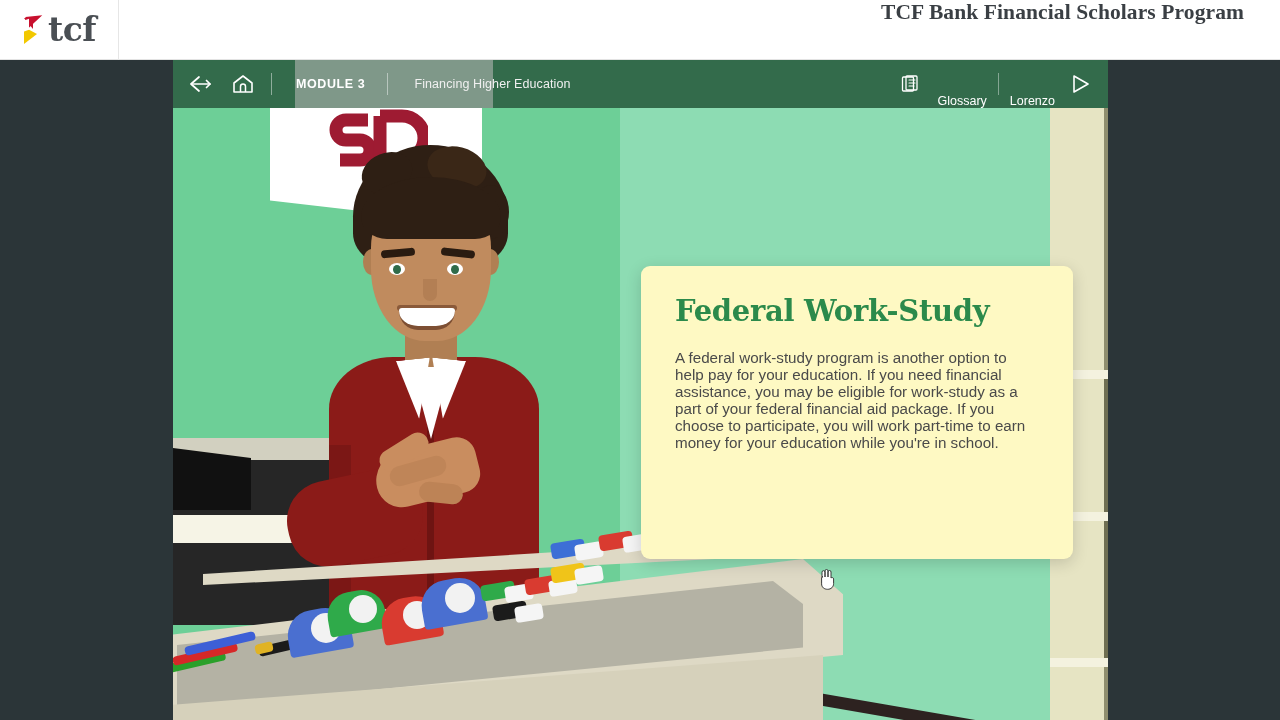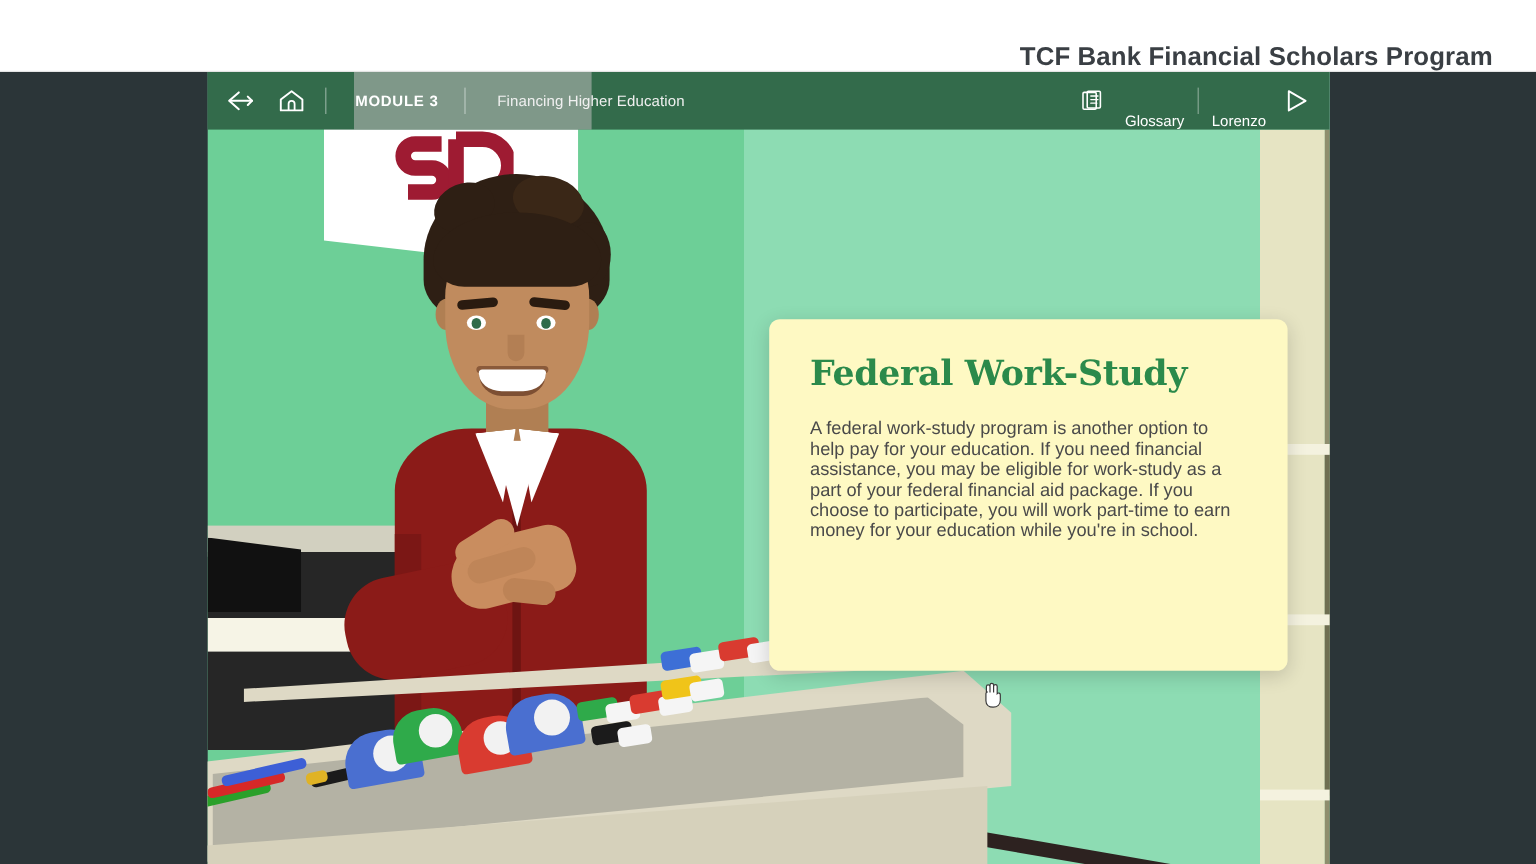--- a/index.html
+++ b/index.html
@@ -51,22 +51,23 @@
     background: #ffffff;
     transform: skewY(-20deg);
   }
   .logo-text {
     font-family: "DejaVu Serif", serif;
     font-size: 33px; font-weight: 700; color: #4a4f54;
     letter-spacing: -0.5px; line-height: 1; margin-left: -1px;
   }
   .header-title-cell {
     flex: 1; height: 60px;
-    display: flex; align-items: flex-end; justify-content: flex-end;
+    display: flex; align-items: flex-start; justify-content: flex-end;
     padding-right: 36px;
+    font-family: Liberation Serif, serif;
   }
   .header-title {
     font-size: 21.5px; font-weight: 700; color: #3a3f44;
     letter-spacing: 0.1px;
   }
   .welcome-cell {
     height: 38px; padding-left: 18px; padding-right: 14px;
     display: flex; align-items: center; gap: 12px;
     border-left: 1px solid #e0e0e0;
   }
@@ -313,20 +314,31 @@
     width: 18px; height: 22px; z-index: 40; pointer-events: none;
   }
 </style>
 </head>
 <body>
 
 <div class="app">
 
   <div class="header">
 
+    <div class="logo-cell">
+      <div class="logo">
+        <div class="logo-mark">
+          <div class="tri-red2"></div>
+          <div class="tri-red"></div>
+          <div class="tri-gold"></div>
+          <div class="notch"></div>
+        </div>
+        <div class="logo-text">tcf</div>
+      </div>
+    </div>
 
     <div class="header-title-cell">
       <div class="header-title">TCF Bank Financial Scholars Program</div>
     </div>
 
   </div>
 
   <div class="stage">
 
     <div class="scene">

